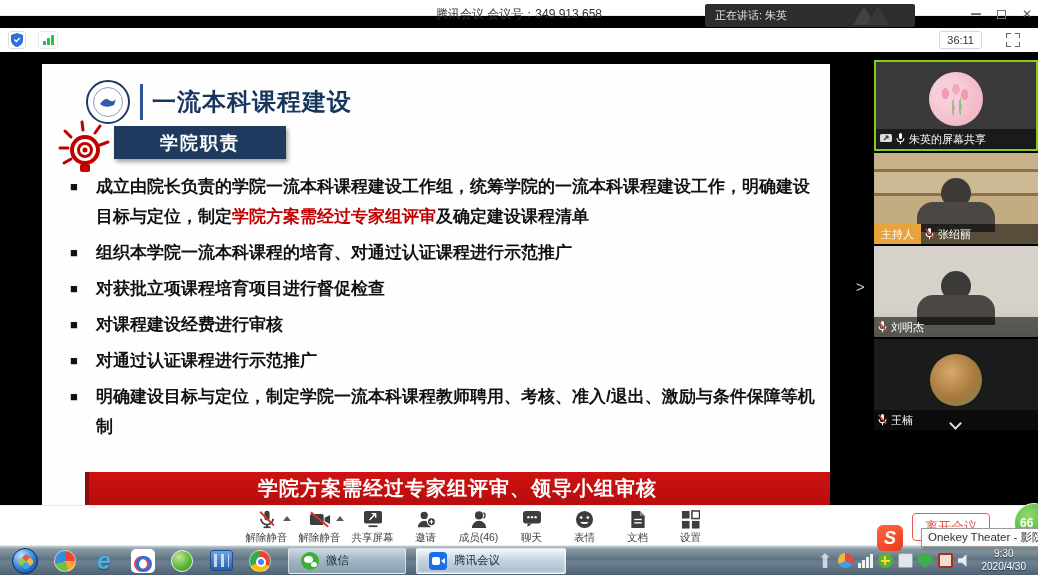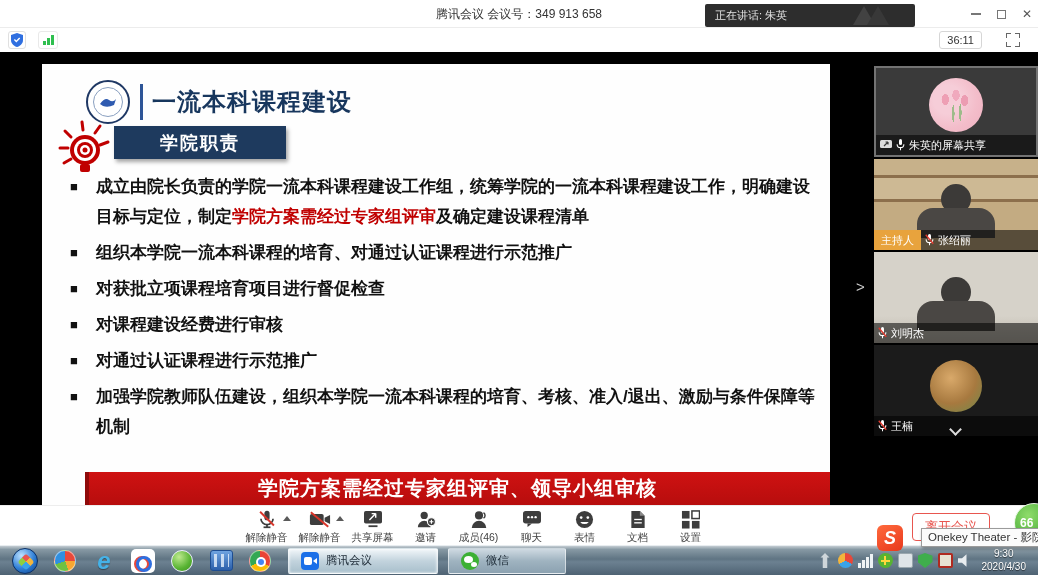--- a/index.html
+++ b/index.html
@@ -1,20 +1,20 @@
 <!DOCTYPE html>
 <html><head>
 <meta charset="utf-8">
 <style>
   * { margin:0; padding:0; box-sizing:border-box; }
   html,body { width:1038px; height:575px; overflow:hidden; }
   body { font-family:"Liberation Sans","DejaVu Sans",sans-serif; background:#000; position:relative; }
 
   
-  .titlebar { position:absolute; top:0; left:0; width:1038px; height:28px; background:#ffffff; border-bottom:1px solid #ececec; }
+  .titlebar { position:absolute; top:0; left:0; width:1038px; height:16px; background:#ffffff; border-bottom:1px solid #ececec; }
   .titlebar .wtitle { position:absolute; left:0; right:0; top:6px; text-align:center; font-size:12px; color:#333; }
   .speaking-pop { position:absolute; left:705px; top:4px; width:210px; height:23px; background:#2d2d2d; border-radius:2px; color:#e3e3e3; font-size:11px; line-height:23px; padding-left:10px; overflow:hidden; }
   .speaking-pop .wm { position:absolute; right:22px; top:2px; width:40px; height:19px; opacity:.35; }
   .speaking-pop .wm i { position:absolute; width:0; height:0; border-left:11px solid transparent; border-right:11px solid transparent; border-bottom:19px solid #6a6a6a; }
   .speaking-pop .wm i:nth-child(2){ left:14px; border-bottom-color:#4d4d4d; }
   .winctl { position:absolute; right:6px; top:0; height:28px; display:flex; align-items:center; gap:16px; color:#555; }
   .winctl .min { width:10px; height:2px; background:#777; display:inline-block; }
   .winctl .max { width:9px; height:9px; border:1.5px solid #777; display:inline-block; }
   .winctl .cls { font-size:12px; color:#555; }
 
@@ -43,21 +43,21 @@
   .bullets { position:absolute; left:28px; top:108px; right:12px; }
   .bullet { display:flex; margin-bottom:6px; font-size:17px; font-weight:bold; color:#111; line-height:30px; }
   .bullet .marker { width:26px; flex:0 0 26px; font-size:13px; line-height:30px; color:#111; }
   .bullet .red { color:#c00000; }
   .slide-banner { position:absolute; left:43px; right:0; bottom:0; height:33px; background:linear-gradient(180deg,#cf1212,#b70d0d); box-shadow:inset 4px 0 0 #8f0a0a; color:#fff; font-size:20px; font-weight:bold; text-align:center; line-height:33px; letter-spacing:1px; }
   .collapse-arrow { position:absolute; left:856px; top:226px; color:#cfcfcf; font-size:15px; cursor:pointer; }
 
   
   .sidebar { position:absolute; left:874px; top:8px; width:164px; }
   .tile { position:relative; width:164px; height:91px; margin-bottom:2px; overflow:hidden; background:#222; }
-  .tile.active { border:2px solid #737373;margin-top:6px; }
+  .tile.active { border:2px solid #84cc16; }
   .tile .label { position:absolute; left:0; bottom:0; right:0; height:20px; background:rgba(0,0,0,.55); display:flex; align-items:center; gap:4px; padding:0 4px; color:#fff; font-size:11px; white-space:nowrap; }
   .badge-host { background:#e8a33d; color:#fff; font-size:11px; padding:1px 7px; margin-left:-4px; height:20px; display:flex; align-items:center; }
   .avatar { position:absolute; left:50%; top:34%; transform:translate(-50%,-50%); border-radius:50%; }
   .tile1 { background:#3a3a3a; }
   .tile1 .avatar { width:54px; height:54px; top:42%; background:radial-gradient(circle at 35% 40%, #f6cdd8 0 30%, #f3bdca 60%, #eeb0c0); }
   .tulips { position:absolute; inset:0; border-radius:50%;
     background:
       radial-gradient(6px 9px at 30% 40%, #ee9fb4 60%, transparent 62%),
       radial-gradient(6px 9px at 50% 32%, #f0a9bd 60%, transparent 62%),
       radial-gradient(6px 9px at 66% 42%, #ec9cb2 60%, transparent 62%),
@@ -220,21 +220,21 @@
       <div class="bullet">
         <span class="marker">■</span>
         <span class="btext">对课程建设经费进行审核</span>
       </div>
       <div class="bullet">
         <span class="marker">■</span>
         <span class="btext">对通过认证课程进行示范推广</span>
       </div>
       <div class="bullet">
         <span class="marker">■</span>
-        <span class="btext">加强学院教师队伍建设，组织本学院一流本科课程的培育、考核、准入/退出、激励与条件保障等机制</span>
+        <span class="btext">明确建设目标与定位，制定学院一流本科课程教师聘用、考核、准入/退出、激励与条件保障等机制</span>
       </div>
     </div>
 
     <div class="slide-banner">学院方案需经过专家组评审、领导小组审核</div>
   </div>
 
   <span class="collapse-arrow">&gt;</span>
 
   <div class="sidebar">
 
@@ -442,27 +442,27 @@
         <span class="ic-green"></span>
       </span>
     <span class="tbicon">
         <span class="ic-film"></span>
       </span>
     <span class="tbicon">
         <span class="ic-chrome"></span>
       </span>
   </div>
   <div class="tb-buttons">
+    <span class="tbtn normal">
+      <span class="ic-wechat"></span>
+      <span>微信</span>
+    </span>
     <span class="tbtn active">
       <span class="ic-meet"></span>
       <span>腾讯会议</span>
-    </span>
-    <span class="tbtn normal">
-      <span class="ic-wechat"></span>
-      <span>微信</span>
     </span>
   </div>
   <div class="tb-tray">
     <span class="tray-ic tr-usb"></span>
     <span class="tray-ic tr-color"></span>
     <span class="tr-bars">
         <i style="height:5px"></i>
         <i style="height:8px"></i>
         <i style="height:11px"></i>
         <i style="height:14px"></i>

